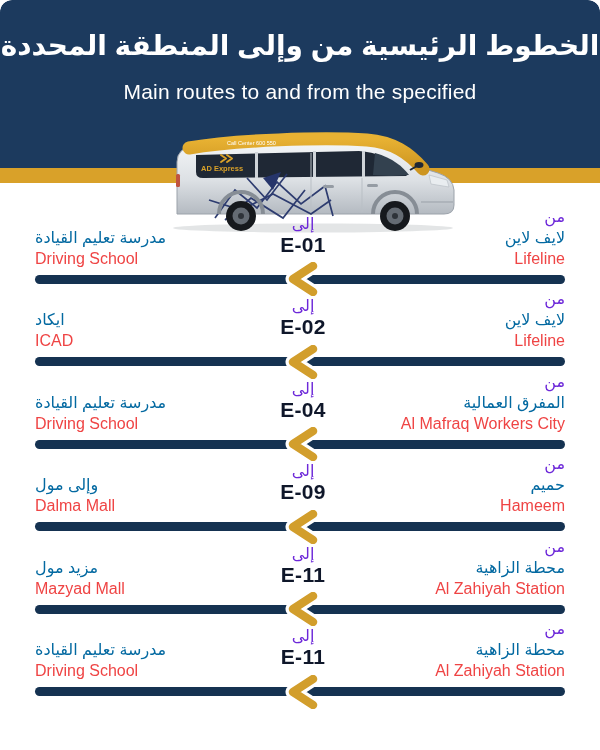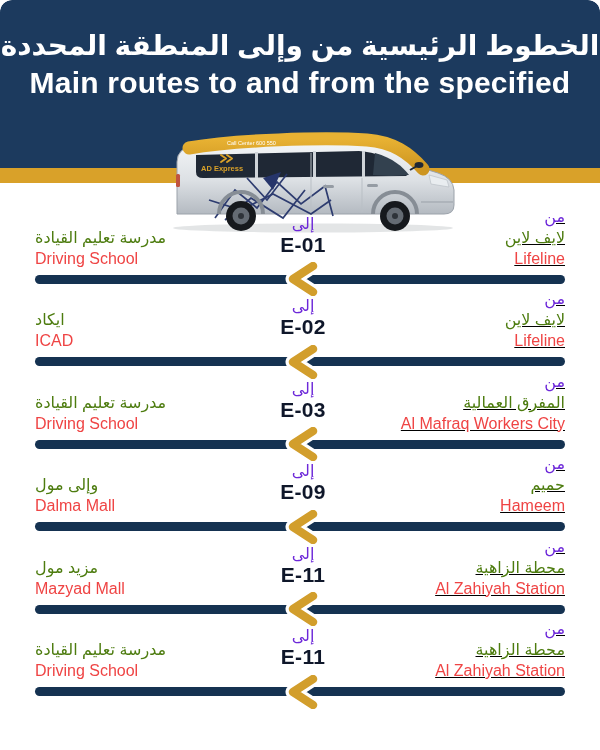--- a/index.html
+++ b/index.html
@@ -6,32 +6,32 @@
   .page{
     position:relative;width:600px;height:750px;background:#ffffff;overflow:hidden;
     border-radius:12px 12px 0 0;
     font-family:"Liberation Sans","DejaVu Sans",sans-serif;
   }
   .hdr{
     position:absolute;top:0;left:0;width:600px;height:168px;
     background:#1c3a5e;border-radius:12px 12px 0 0;text-align:center;color:#ffffff;
   }
   .title-ar{margin-top:32px;font-size:28px;font-weight:700;direction:rtl;line-height:28px;}
-  .title-en{margin-top:6px;font-size:30px;font-weight:700;letter-spacing:.2px;}
+  .title-en{margin-top:20px;font-size:21px;font-weight:400;letter-spacing:.2px;}
   .gold-band{position:absolute;top:168px;left:0;width:600px;height:15px;background:#d9a129;}
   .van{position:absolute;left:163px;top:128px;width:296px;height:106px;}
   svg text{font-family:"Liberation Sans","DejaVu Sans",sans-serif;}
   .routes{position:absolute;top:201px;left:0;width:600px;}
   .row{height:82.5px;padding:0 35px;box-sizing:border-box;display:flex;flex-direction:column;justify-content:flex-end;}
   .cells{display:flex;justify-content:space-between;align-items:flex-end;margin-bottom:6px;}
   .cell{display:flex;flex-direction:column;}
   .cell.left{width:205px;text-align:left;align-items:flex-start;}
   .cell.center{flex:1;text-align:center;align-items:center;padding-bottom:13px;transform:translateX(3px);}
-  .cell.right{width:205px;text-align:left;align-items:flex-end;text-decoration:underline;}
-  .ar{font-size:16px;color:#4d7c0f;direction:rtl;line-height:21px;}
+  .cell.right{width:205px;text-align:left;align-items:flex-end;}
+  .ar{font-size:16px;color:#0369a1;direction:rtl;line-height:21px;}
   .en{font-size:16px;color:#ef4444;line-height:21px;}
   .lbl{font-size:16px;color:#6d28d9;direction:rtl;line-height:21px;}
   .code{font-size:21px;font-weight:700;color:#0f172a;line-height:22px;letter-spacing:.3px;}
   .track{position:relative;height:9px;background:#153251;border-radius:5px;}
   .chev{position:absolute;left:50%;top:50%;transform:translate(-50%,-50%);margin-left:3px;}
 </style>
 </head>
 <body>
 
 <div class="page">
@@ -143,21 +143,21 @@
   </section>
 
   <section class="row">
     <div class="cells">
       <div class="cell left">
         <div class="ar" dir="rtl">مدرسة تعليم القيادة</div>
         <div class="en">Driving School</div>
       </div>
       <div class="cell center">
         <div class="lbl" dir="rtl">إلى</div>
-        <div class="code">E-03</div>
+        <div class="code">E-04</div>
       </div>
       <div class="cell right">
         <div class="lbl" dir="rtl">من</div>
         <div class="ar" dir="rtl">المفرق العمالية</div>
         <div class="en">Al Mafraq Workers City</div>
       </div>
     </div>
     <div class="track">
       <svg class="chev" width="36" height="34" viewBox="0 0 36 34">
         <polyline points="28,4 8,17 28,30" fill="none" stroke="#ffffff" stroke-width="15" stroke-linecap="round" stroke-linejoin="round"></polyline>

